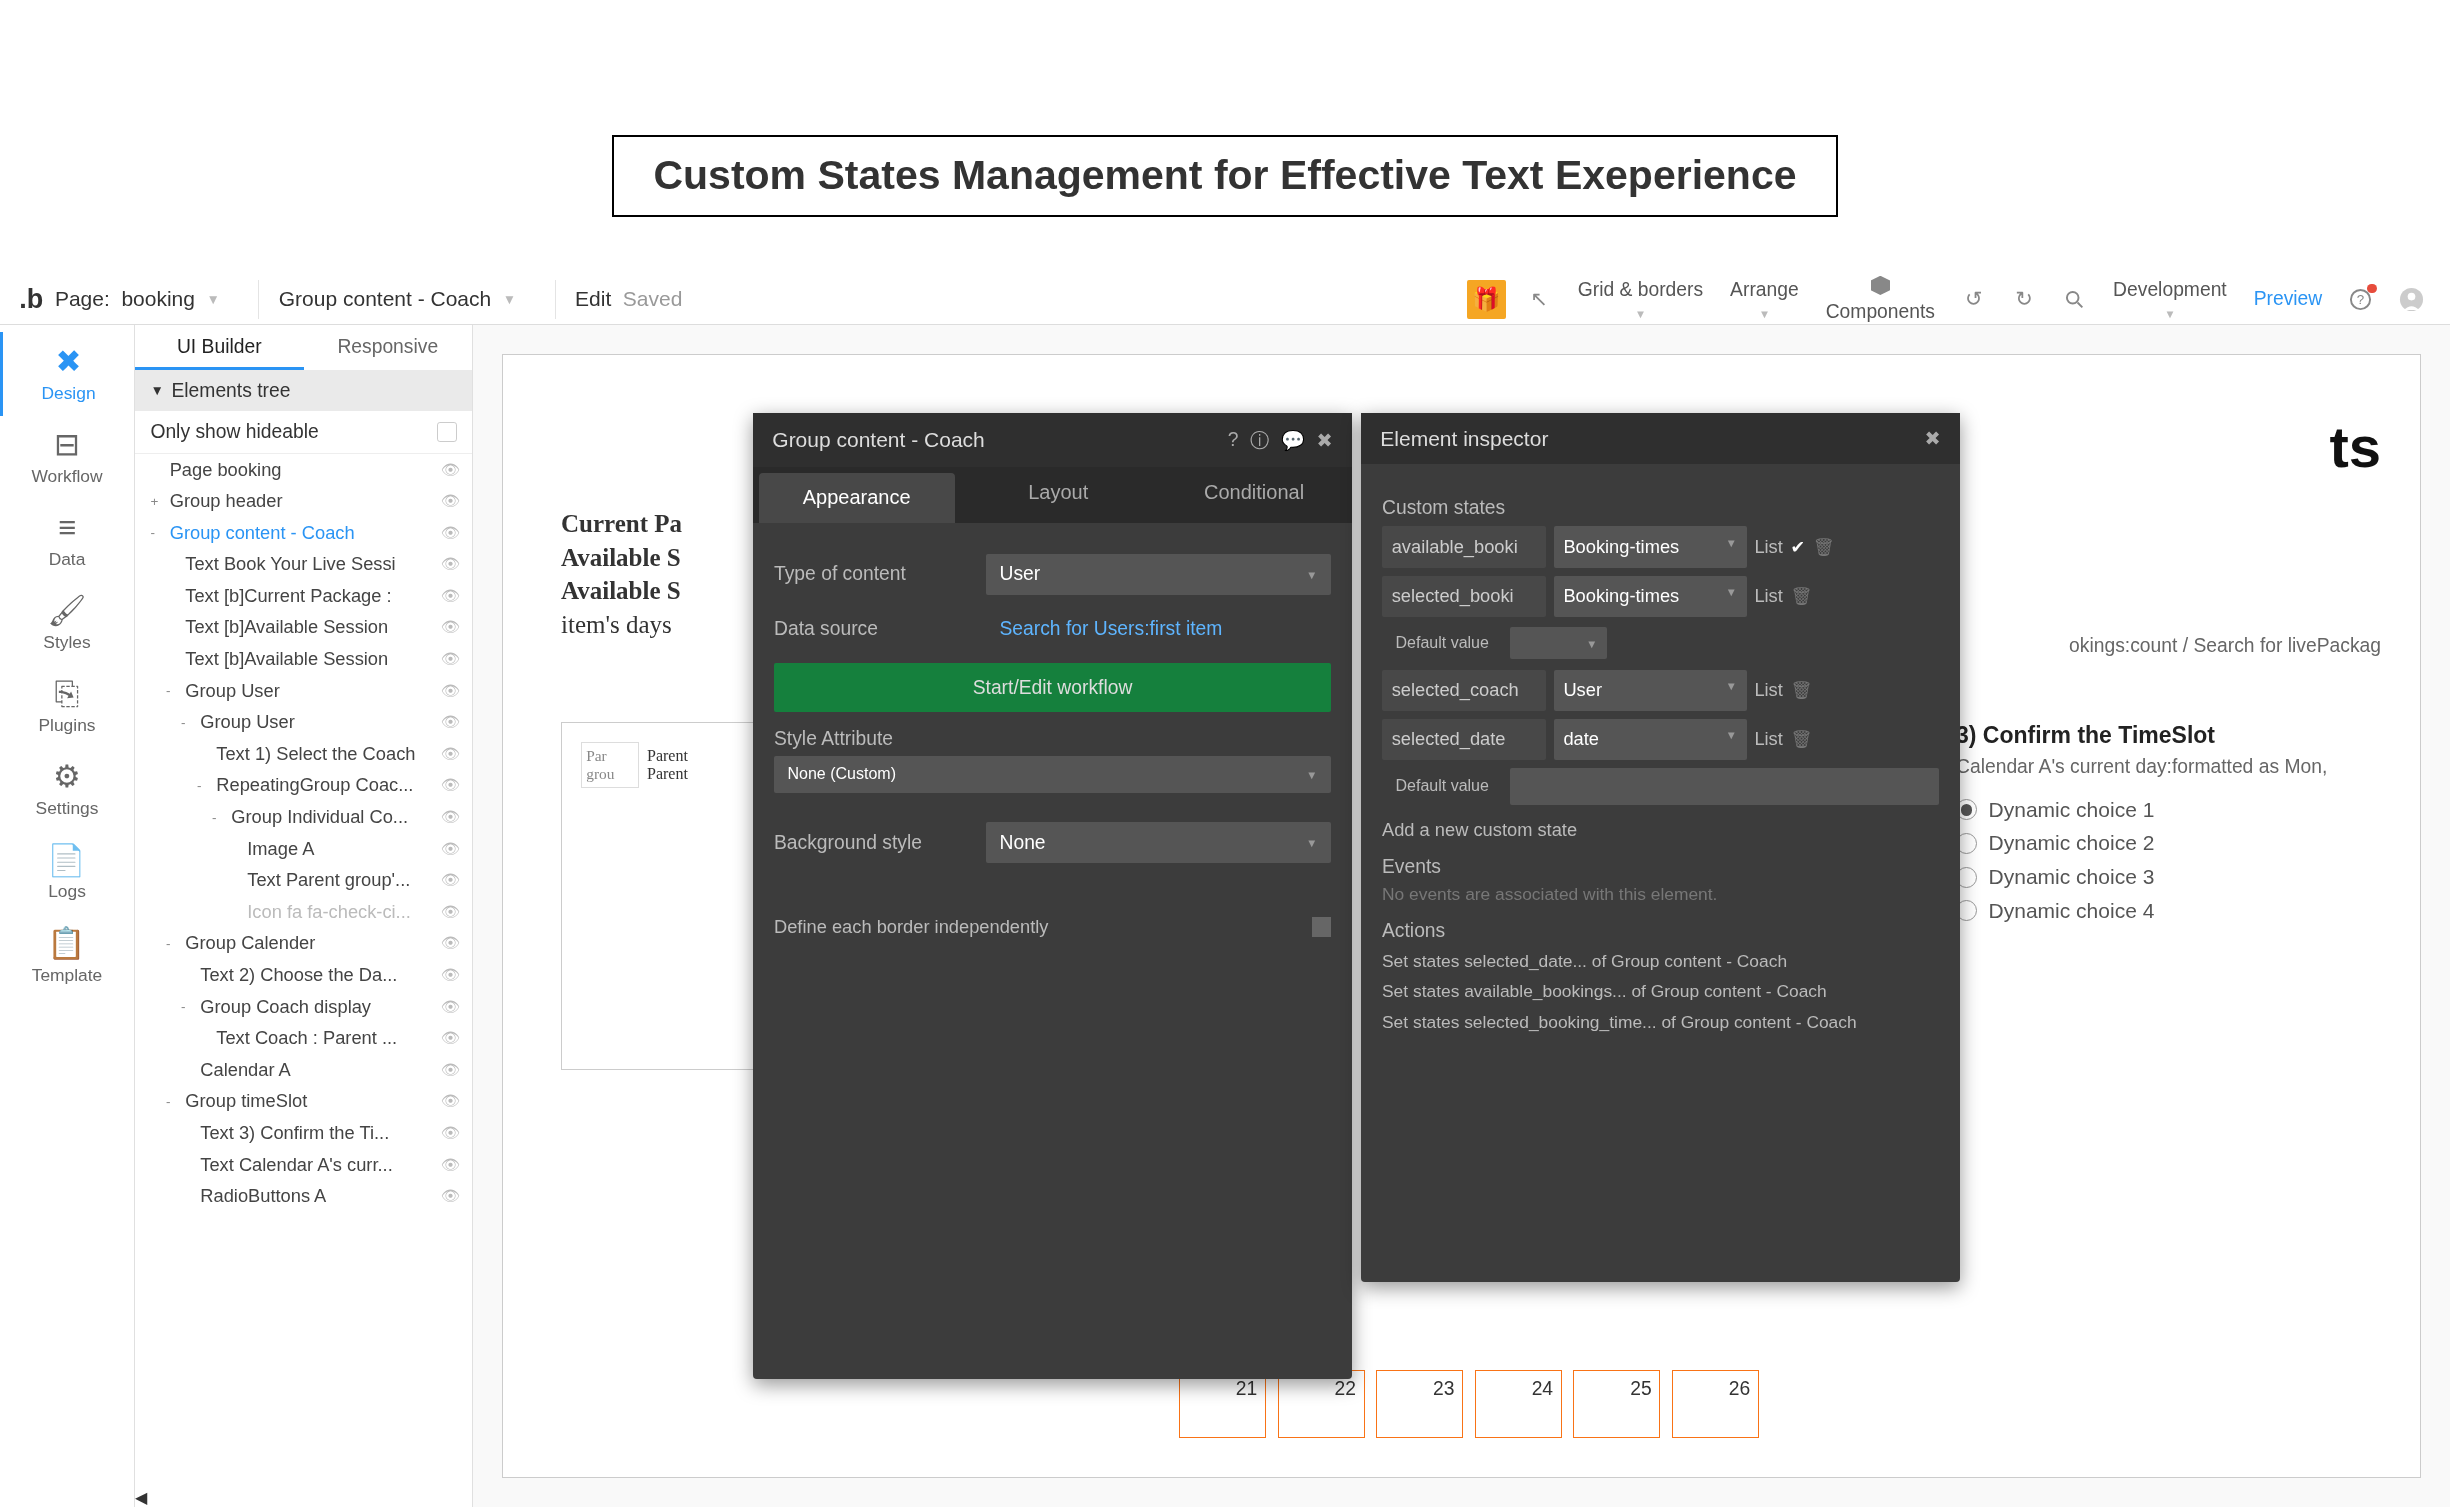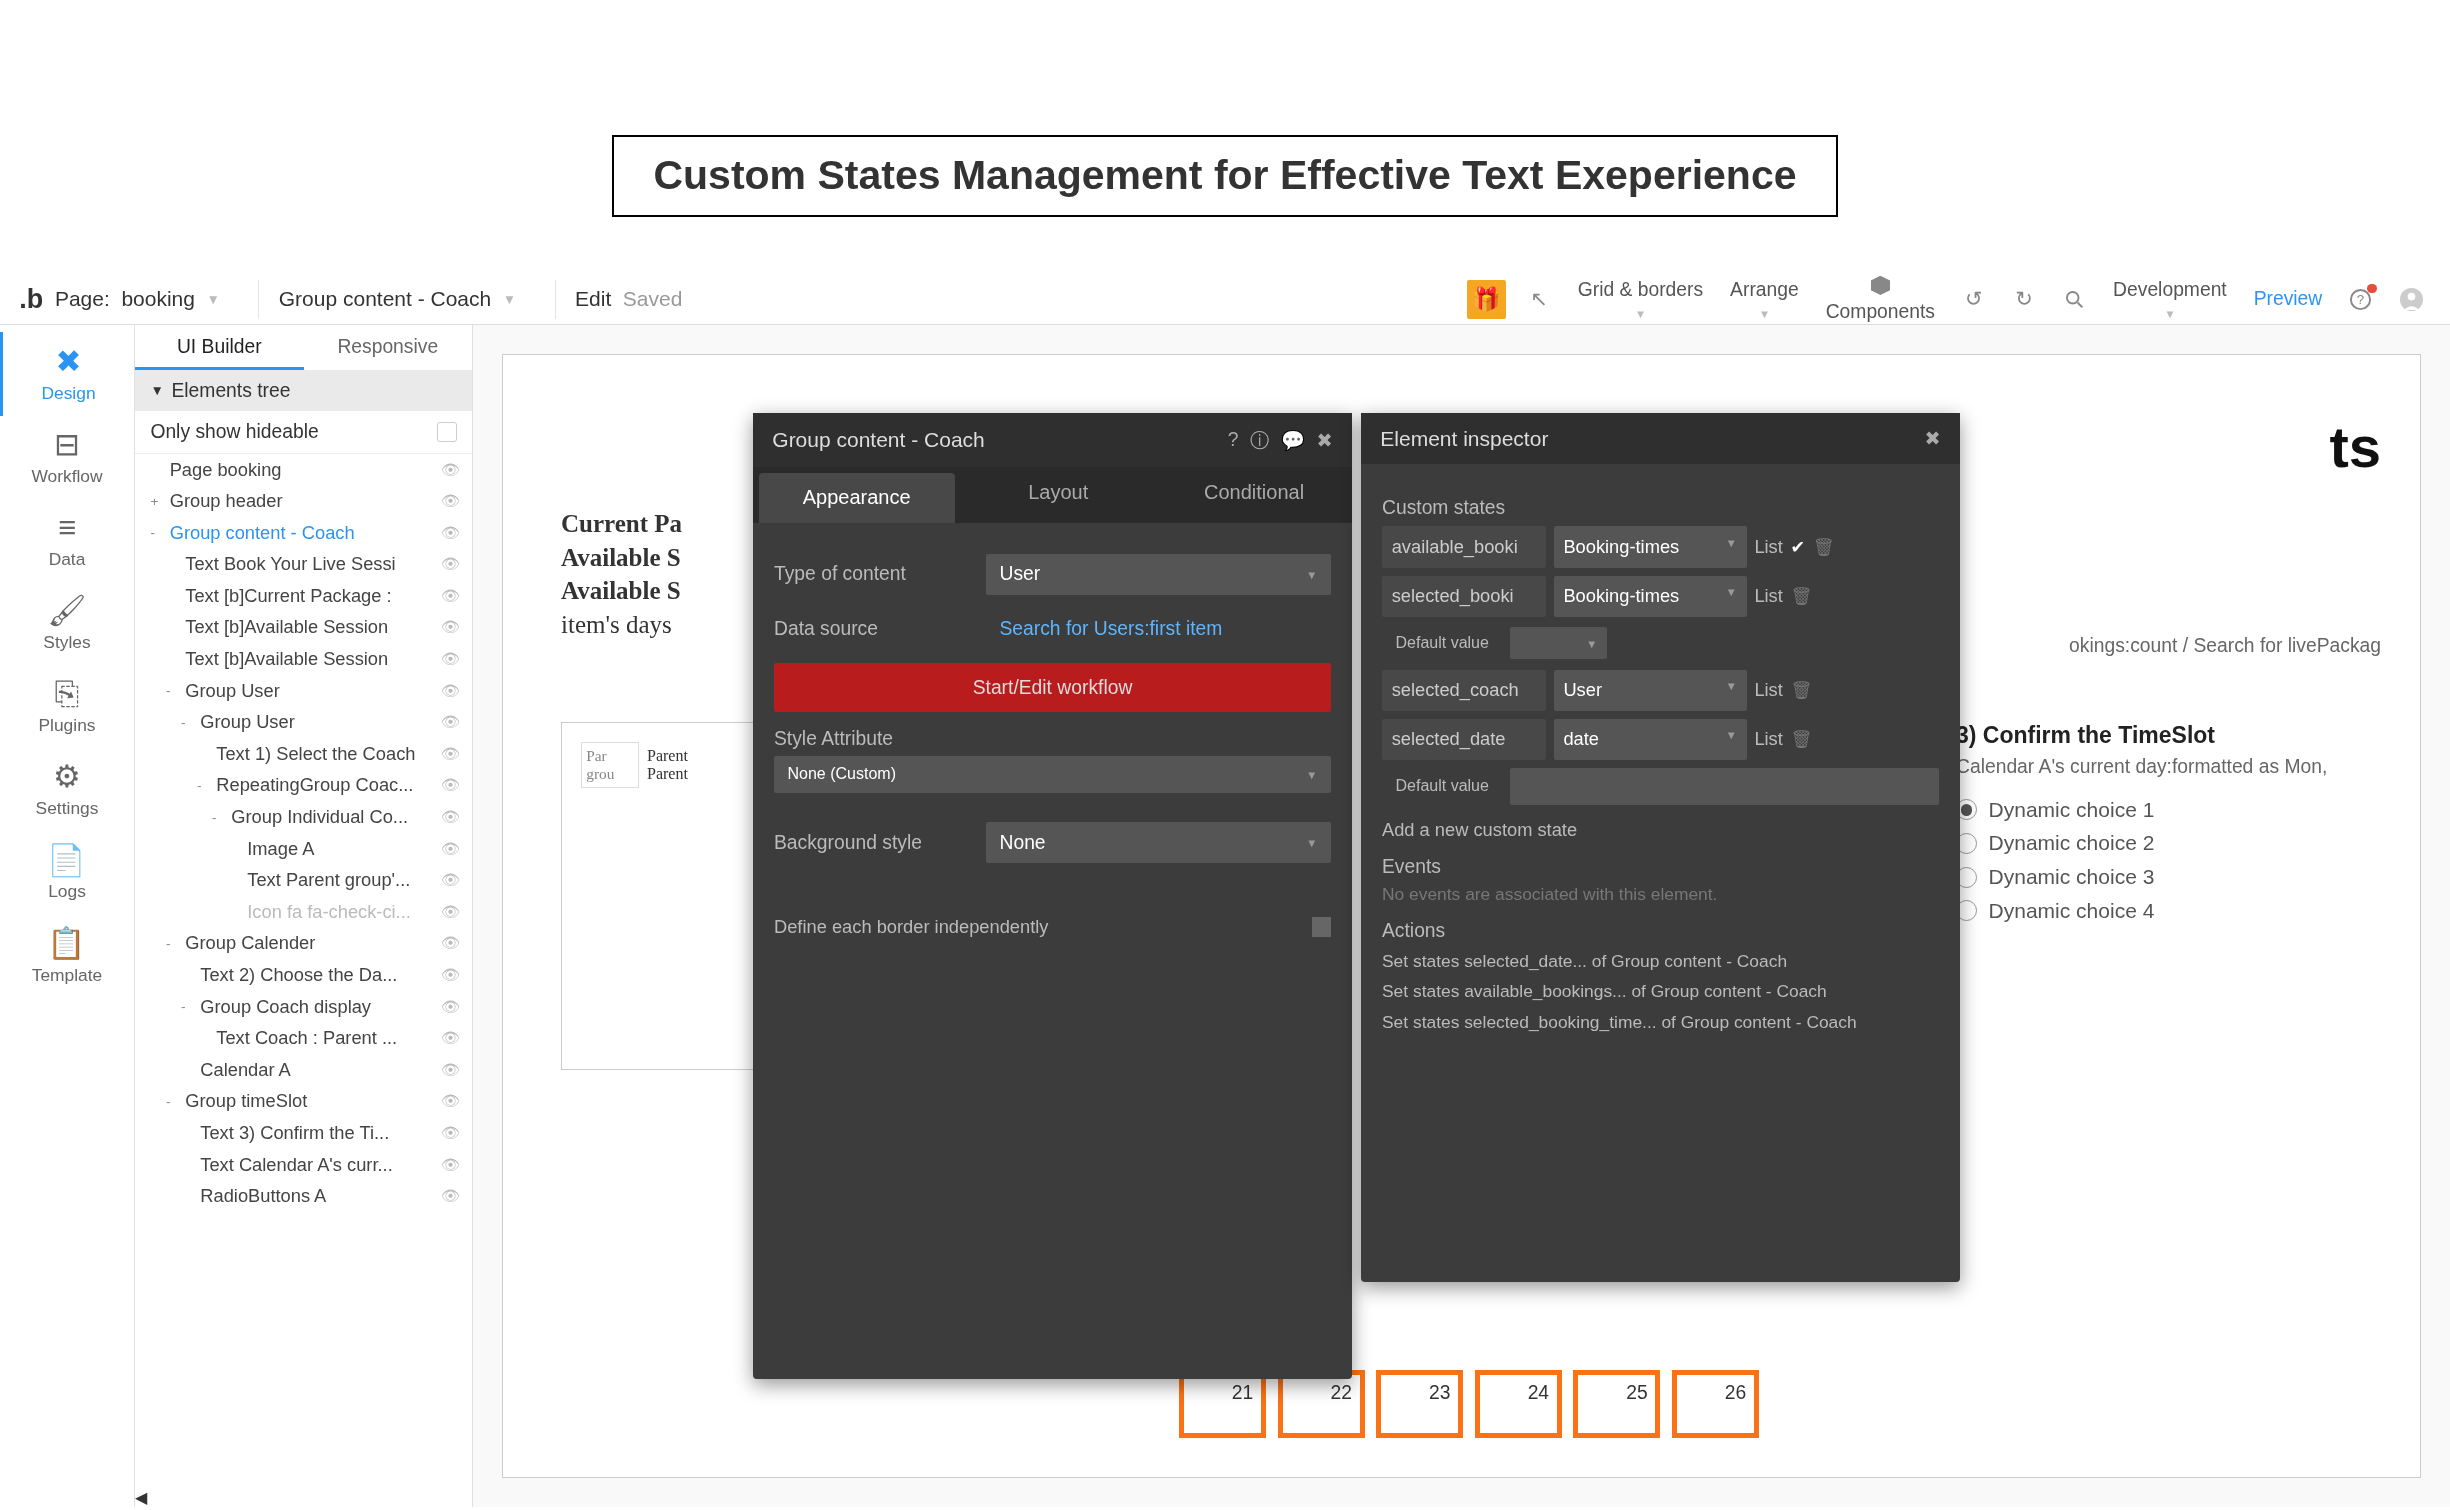--- a/index.html
+++ b/index.html
@@ -55,38 +55,38 @@
 .artboard .box { border: 1px solid #ccc; position: absolute; left: 58px; top: 367px; width: 541px; height: 348px; padding: 19.3px; font-family: Georgia, serif; }
 .artboard .box .imgph { border: 1px solid #ddd; width: 58px; height: 46px; display: inline-block; font-size: 15.4px; color: #888; padding: 3.9px; }
 .artboard .step3 { position: absolute; right: 39px; top: 367px; width: 425px; color: #555; }
 .artboard .step3 h3 { font-size: 23px; font-weight: bold; color: #222; margin-bottom: 7.7px; }
 .artboard .step3 .sub { font-size: 19.3px; color: #666; margin-bottom: 19.3px; }
 .artboard .radio-row { display: flex; align-items: center; gap: 11.6px; font-size: 21px; color: #555; margin: 9.7px 0; }
 .artboard .radio-row .r { width: 21px; height: 21px; border: 1.9px solid #999; border-radius: 50%; display: inline-flex; align-items: center; justify-content: center; }
 .artboard .radio-row .r.sel::after { content: ''; width: 11.6px; height: 11.6px; background: #555; border-radius: 50%; }
 .artboard .meta-text { position: absolute; right: 39px; top: 280px; font-size: 19.3px; color: #666; }
 .artboard .cal-row { position: absolute; left: 676px; bottom: 39px; display: flex; gap: 11.6px; }
-.artboard .cal-row .cell { width: 87px; height: 68px; border: 5px solid #f97316; display: flex; align-items: flex-start; justify-content: flex-end; padding: 7.7px; font-size: 19.3px; }
+.artboard .cal-row .cell { width: 87px; height: 68px; border: 1px solid #f97316; display: flex; align-items: flex-start; justify-content: flex-end; padding: 7.7px; font-size: 19.3px; }
 
 .modal { position: absolute; background: #3c3c3c; color: #ddd; border-radius: 3.9px; box-shadow: 0 5.8px 19.3px rgba(0,0,0,0.4); }
 .modal.prop { left: 753px; top: 413px; width: 599px; height: 966px; }
 .modal.insp { left: 1361px; top: 413px; width: 599px; height: 869px; }
 .modal .mhdr { display: flex; align-items: center; padding: 13.5px 19.3px; background: #2f2f2f; font-size: 21px; }
 .modal .mhdr .spacer { flex: 1; }
 .modal .mhdr .hicon { color: #aaa; margin-left: 11.6px; font-size: 19.3px; cursor: pointer; }
 .modal .mtabs { display: flex; background: #2a2a2a; }
 .modal .mtabs .mtab { flex: 1; text-align: center; padding: 13.5px; font-size: 20px; color: #aaa; cursor: pointer; }
 .modal .mtabs .mtab.active { background: #484848; color: #fff; border-radius: 3.9px 3.9px 0 0; margin: 5.8px 5.8px 0; }
 .modal .mbody { padding: 17.4px 21px; }
 .modal .mrow { display: flex; align-items: center; margin: 13.5px 0; font-size: 19.3px; }
 .modal .mrow .lab { width: 212px; color: #bbb; }
 .modal .select { flex: 1; background: #555; padding: 9.7px 13.5px; border-radius: 1.9px; display: flex; align-items: center; justify-content: space-between; color: #fff; cursor: pointer; }
 .modal .select .arr { color: #999; font-size: 11.6px; }
 .modal .link-val { flex: 1; padding: 9.7px 13.5px; color: #5eb5ff; cursor: pointer; }
-.modal .btn { background: #b91c1c; padding: 13.5px; text-align: center; border-radius: 1.9px; margin: 13.5px 0; cursor: pointer; font-size: 19.3px; }
+.modal .btn { background: #15803d; padding: 13.5px; text-align: center; border-radius: 1.9px; margin: 13.5px 0; cursor: pointer; font-size: 19.3px; }
 .modal .note { color: #bbb; font-size: 18.3px; margin: 13.5px 0; }
 .modal .check { width: 19.3px; height: 19.3px; background: #666; margin-left: auto; }
 .modal .opacity-val { margin-left: auto; background: #555; padding: 7.7px 13.5px; border-radius: 1.9px; }
 .modal .section-lab { color: #bbb; font-size: 19.3px; margin: 15.4px 0 5.8px; }
 .modal .state-row { display: flex; align-items: center; margin: 7.7px 0; gap: 7.7px; font-size: 18.3px; }
 .modal .state-row .name { width: 164px; background: #484848; padding: 9.7px; border-radius: 1.9px; color: #ccc; overflow: hidden; white-space: nowrap; }
 .modal .state-row .type { width: 193px; background: #555; padding: 9.7px; border-radius: 1.9px; display: flex; justify-content: space-between; color: #fff; }
 .modal .state-row .list { color: #bbb; }
 .modal .state-row .chk { color: #fff; font-size: 17.4px; }
 .modal .state-row .trash { color: #777; font-size: 17.4px; cursor: pointer; }

